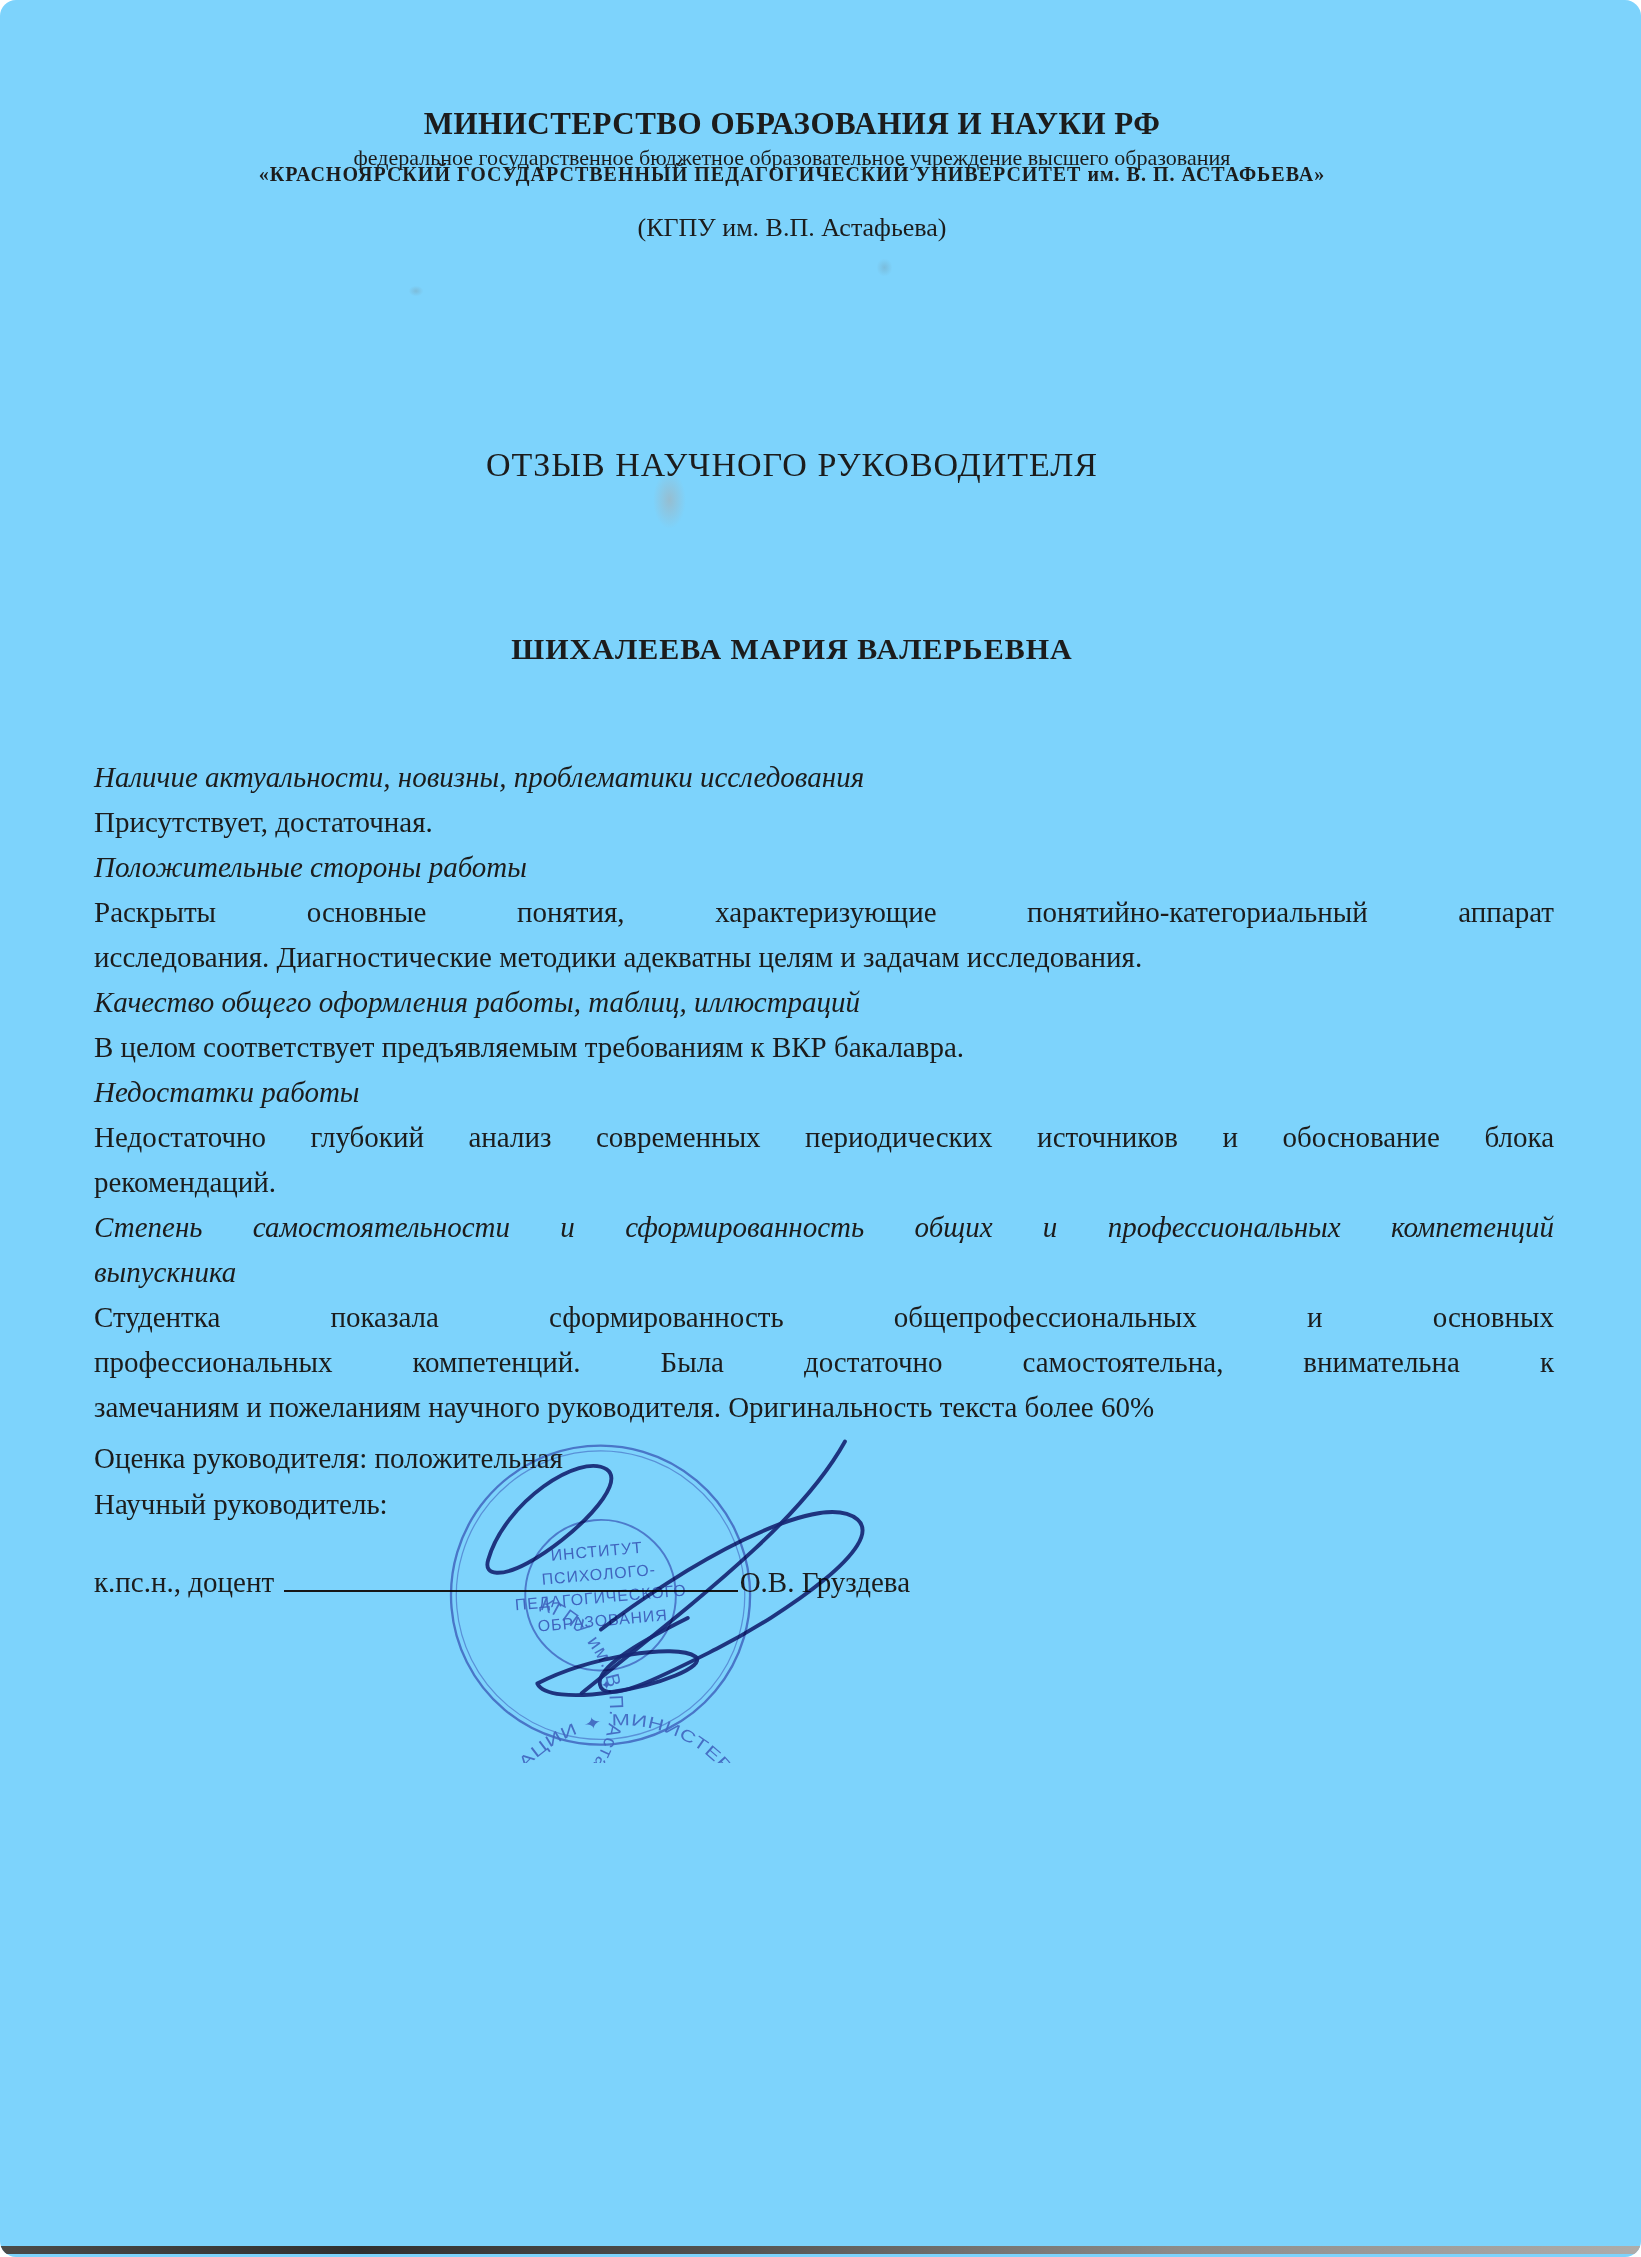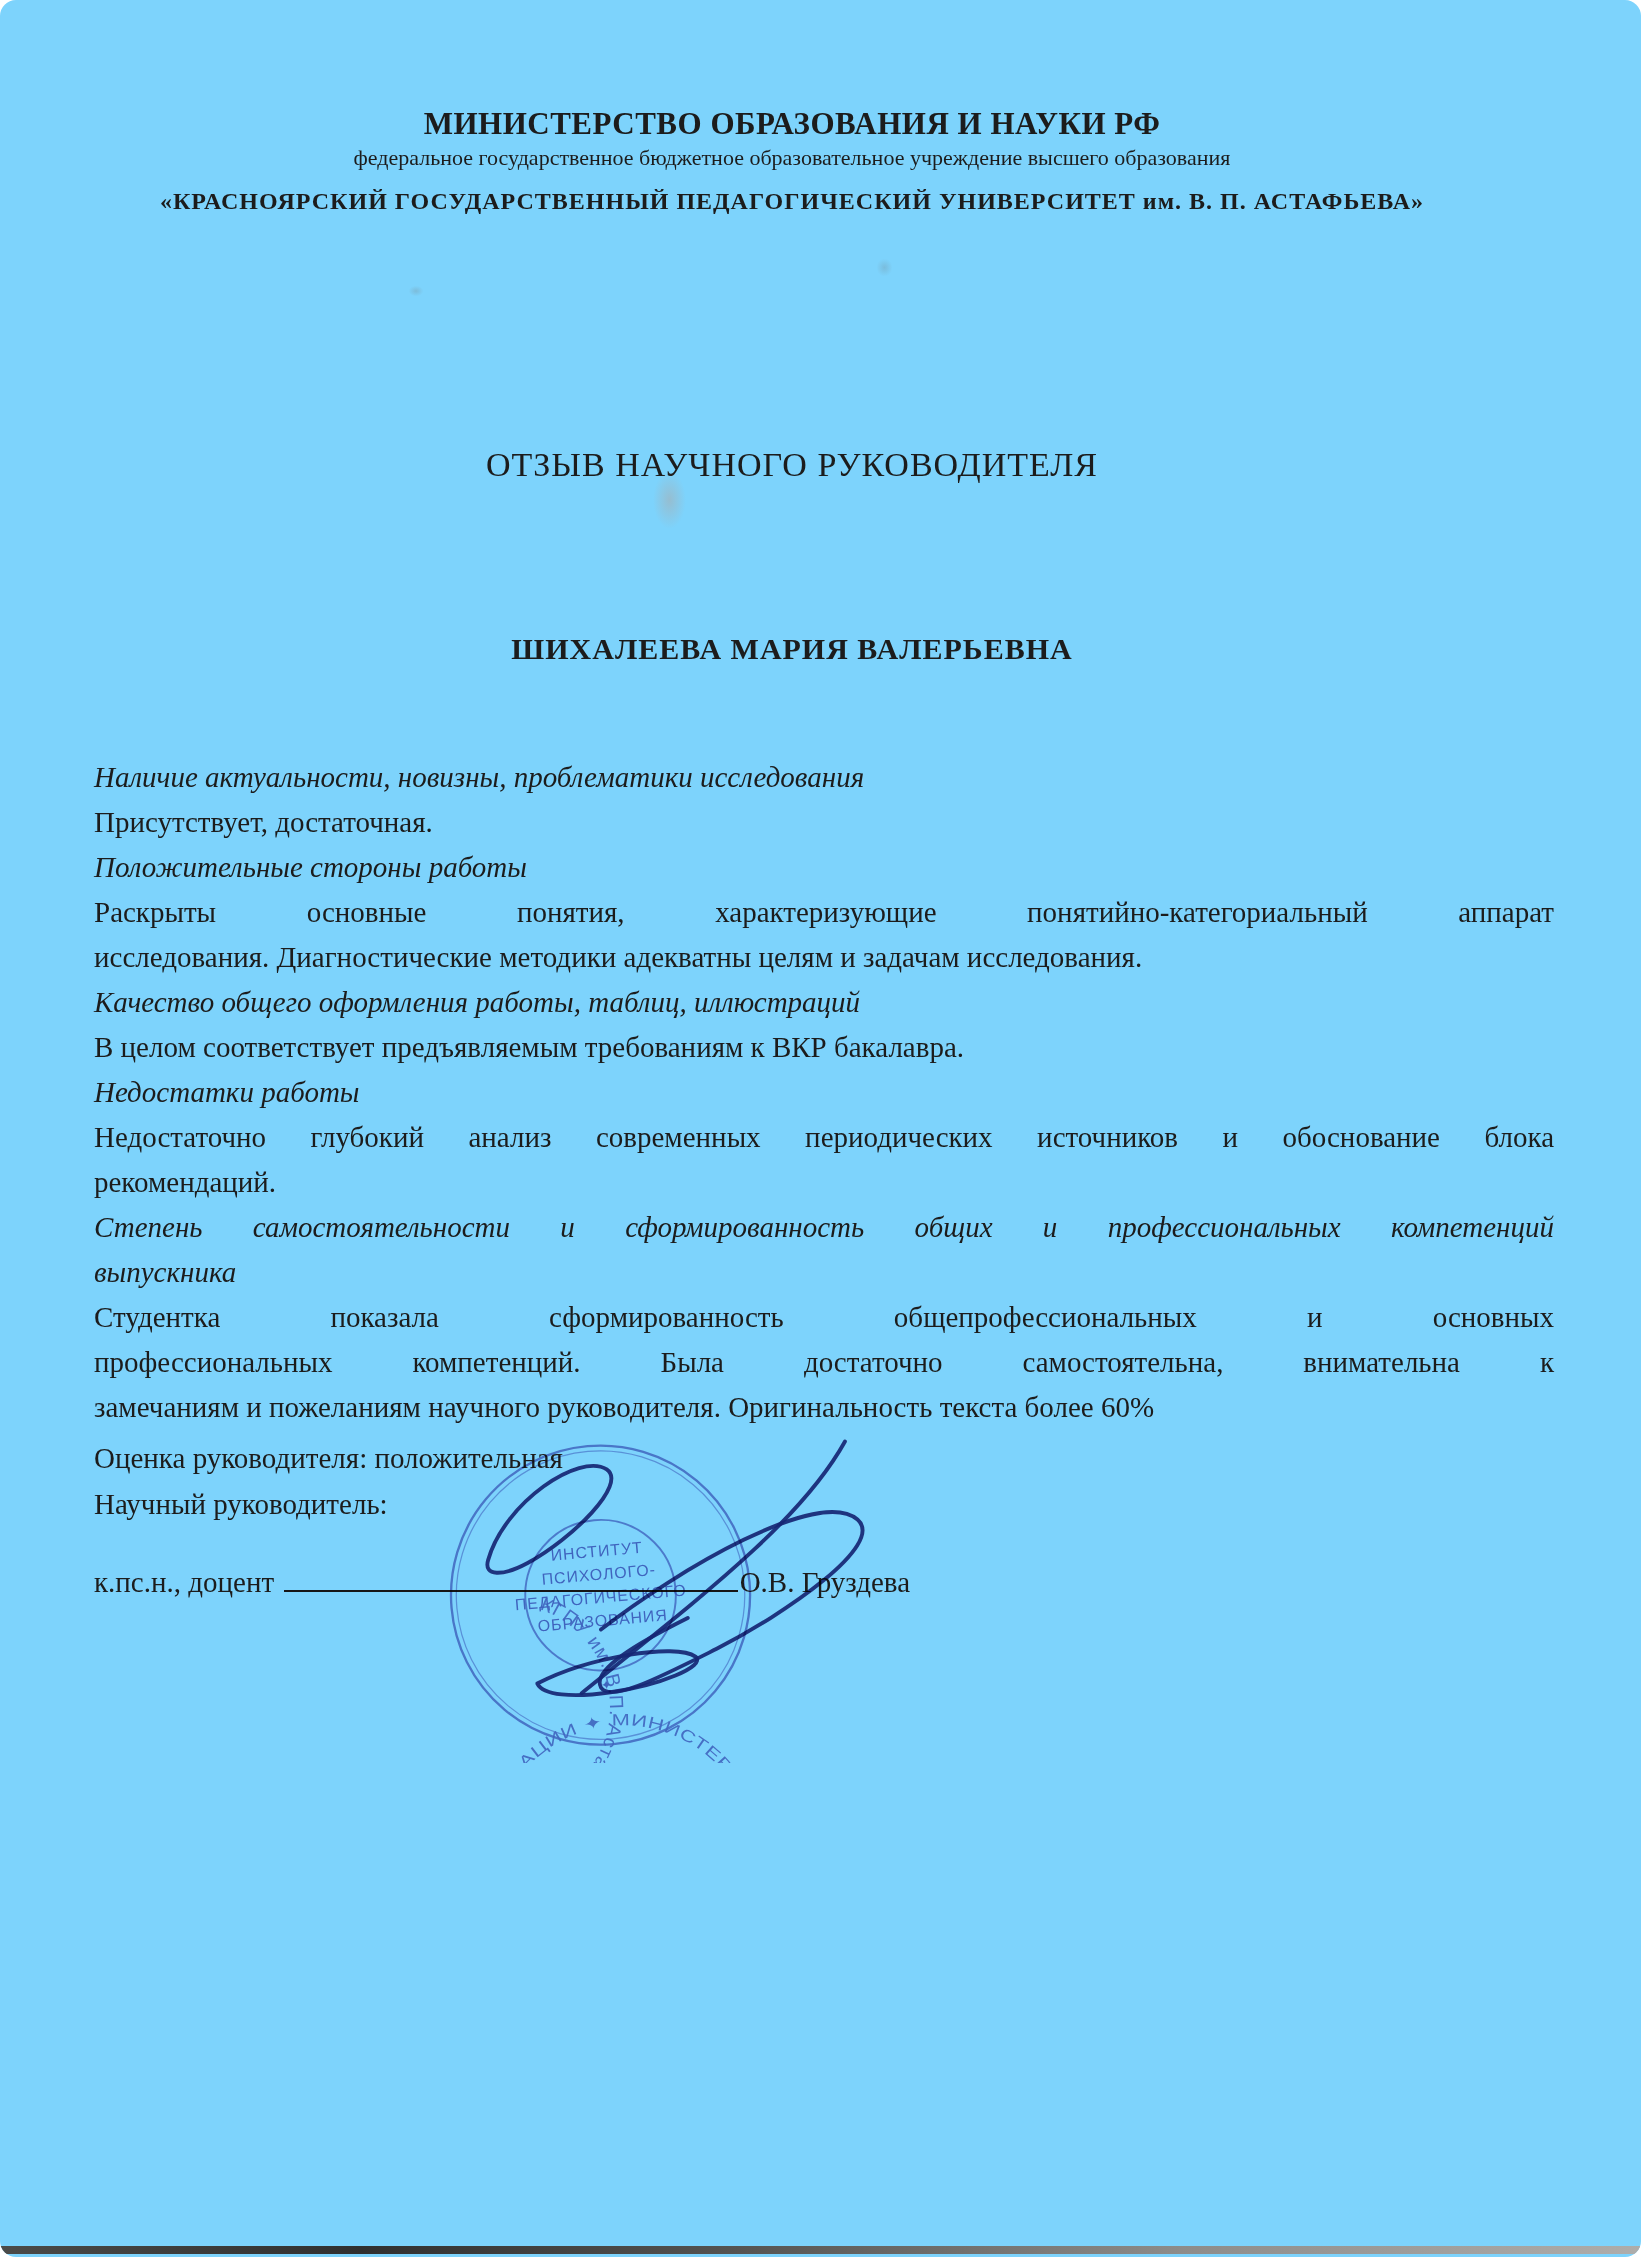--- a/index.html
+++ b/index.html
@@ -12,21 +12,21 @@
     color:#1c1c1c;
     overflow:hidden;
     border-radius:16px;
   }
   .centered{
     position:absolute;left:58px;width:1468px;
     text-align:center;
   }
   .hdr-ministry{top:106px;font-size:31px;font-weight:bold;letter-spacing:0.5px;}
   .hdr-fgbou{top:145px;font-size:22px;}
-  .hdr-univ{top:188px;font-size:24px;font-weight:bold;letter-spacing:1px;}
+  .hdr-univ{top:163px;font-size:20px;font-weight:bold;letter-spacing:1px;}
   .hdr-short{top:213px;font-size:26px;}
   .doc-title{top:446px;font-size:34px;letter-spacing:1px;}
   .doc-subtitle{top:550px;font-size:28px;}
   .student-name{top:632px;font-size:30px;font-weight:bold;letter-spacing:1px;}
 
   .body-text{
     position:absolute;left:94px;top:755px;width:1460px;
     font-size:29px;
   }
   .line{
@@ -87,20 +87,21 @@
   }
 </style>
 </head>
 <body>
 
 <div class="page">
 
   <div class="centered hdr-ministry">МИНИСТЕРСТВО ОБРАЗОВАНИЯ И НАУКИ РФ</div>
   <div class="centered hdr-fgbou">федеральное государственное бюджетное образовательное учреждение высшего образования</div>
   <div class="centered hdr-univ">«КРАСНОЯРСКИЙ ГОСУДАРСТВЕННЫЙ ПЕДАГОГИЧЕСКИЙ УНИВЕРСИТЕТ им. В. П. АСТАФЬЕВА»</div>
+  <div class="centered hdr-short">(КГПУ им. В.П. Астафьева)</div>
 
   <div class="centered doc-title">ОТЗЫВ НАУЧНОГО РУКОВОДИТЕЛЯ</div>
   <div class="centered student-name">ШИХАЛЕЕВА МАРИЯ ВАЛЕРЬЕВНА</div>
 
   <div class="body-text">
     <div class="line i">Наличие актуальности, новизны, проблематики исследования</div>
     <div class="line">Присутствует, достаточная.</div>
     <div class="line i">Положительные стороны работы</div>
     <div class="line j">Раскрыты основные понятия, характеризующие понятийно-категориальный аппарат</div>
     <div class="line">исследования. Диагностические методики адекватны целям и задачам исследования.</div>

